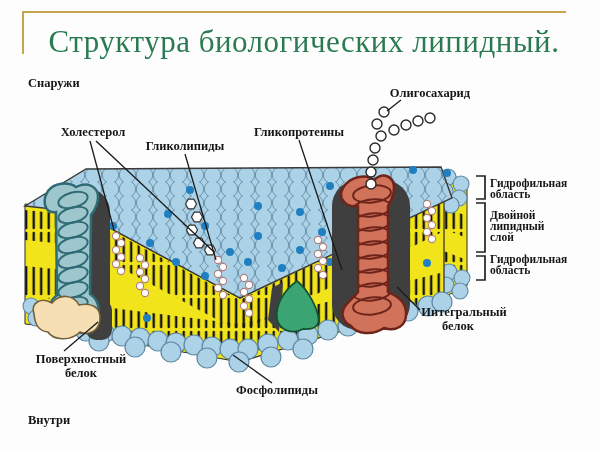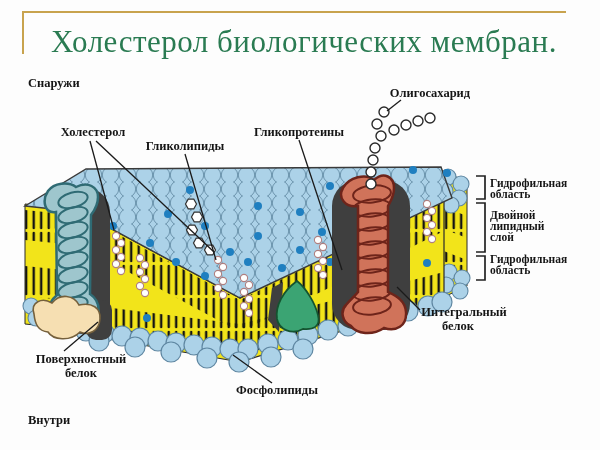--- a/index.html
+++ b/index.html
@@ -14,21 +14,21 @@
   .lbl-sm{font-family:"Liberation Serif",serif;font-weight:bold;font-size:11.5px;fill:#151515;}
   .leader{stroke:#1A1A1A;stroke-width:1.3;fill:none;}
   .bracket{stroke:#222;stroke-width:1.7;fill:none;}
 </style>
 </head>
 <body>
 
 <div class="slide">
   <div class="frame-top"></div>
   <div class="frame-left"></div>
-  <div class="title">Холестерол биологических мембран.</div>
+  <div class="title">Структура биологических липидный.</div>
 
   <svg width="600" height="450" viewBox="0 0 600 450">
     <defs>
       <pattern id="headsPat" width="17" height="14" patternUnits="userSpaceOnUse">
         <rect width="17" height="14" fill="#8FB4CE"></rect>
         <circle cx="0" cy="0" r="8.2" fill="#ACD2E8" stroke="#6B93AC" stroke-width="1"></circle>
         <circle cx="17" cy="0" r="8.2" fill="#ACD2E8" stroke="#6B93AC" stroke-width="1"></circle>
         <circle cx="0" cy="14" r="8.2" fill="#ACD2E8" stroke="#6B93AC" stroke-width="1"></circle>
         <circle cx="17" cy="14" r="8.2" fill="#ACD2E8" stroke="#6B93AC" stroke-width="1"></circle>
         <circle cx="8.5" cy="7" r="8.2" fill="#ACD2E8" stroke="#6B93AC" stroke-width="1"></circle>

